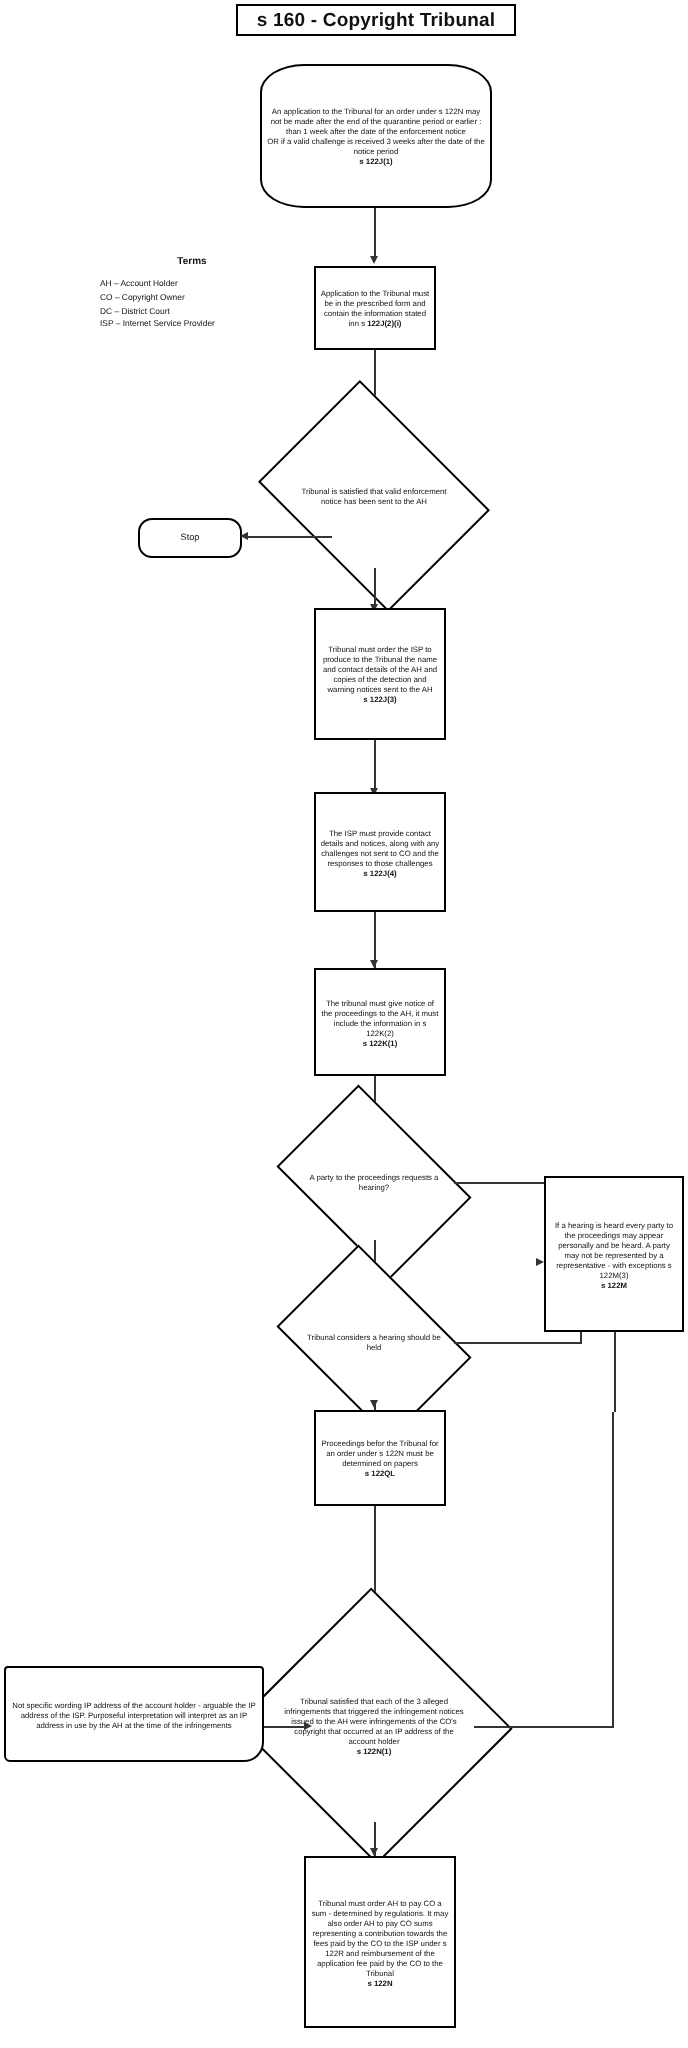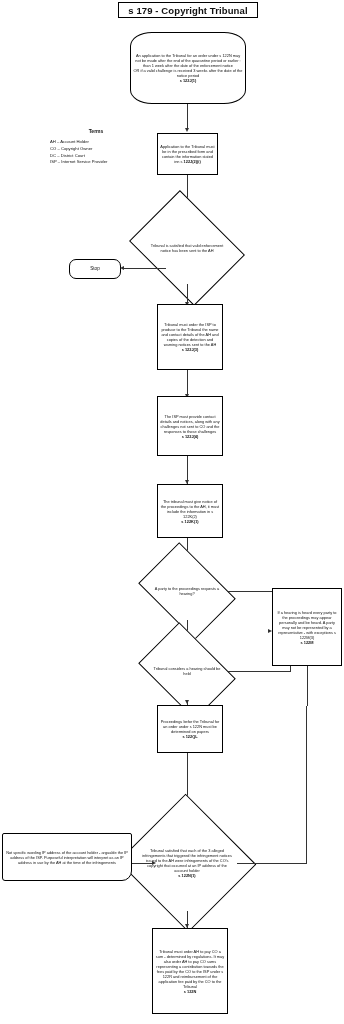--- a/index.html
+++ b/index.html
@@ -116,21 +116,21 @@
   .terms-list div { white-space: pre; }
 
   .bold { font-weight: bold; }
 </style>
 </head>
 <body>
 
 <div class="canvas">
 
   <div class="title-box">
-    <span>s 179 - Copyright Tribunal</span>
+    <span>s 160 - Copyright Tribunal</span>
   </div>
 
   <div class="node roundrect" style="left:130px; top:32px; width:116px; height:72px;">
     <span class="txt"><span>An application to the Tribunal for an order under s 122N may not be made after the end of the quarantine period or earlier :
 than  1 week after the date of the enforcement notice
 OR if a valid challenge is received 3 weeks after the date of the notice period</span><br><span class="bold">s 122J(1)</span></span>
   </div>
 
   <div class="vline" style="left:187px; top:104px; height:26px;"></div>
   <div class="arrow-d" style="left:185px; top:128px;"></div>

